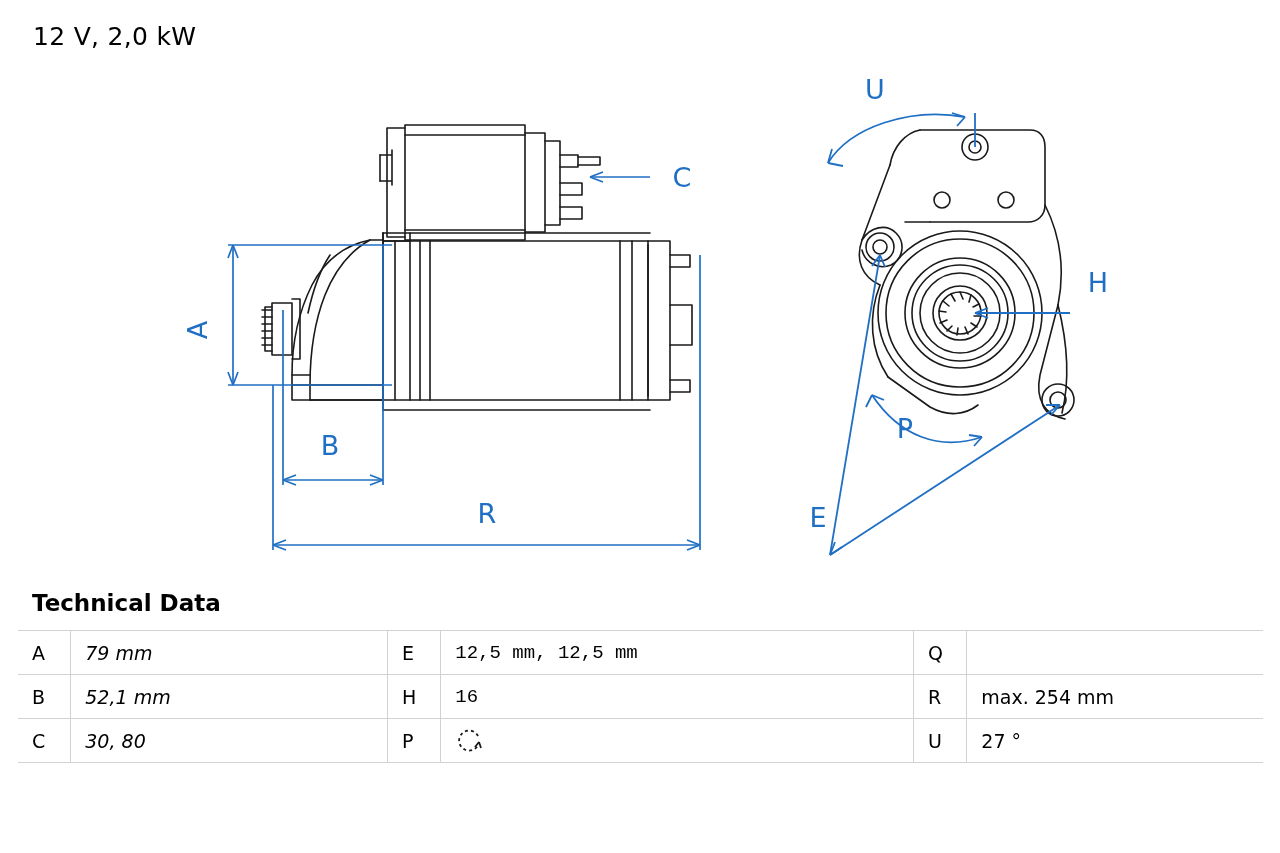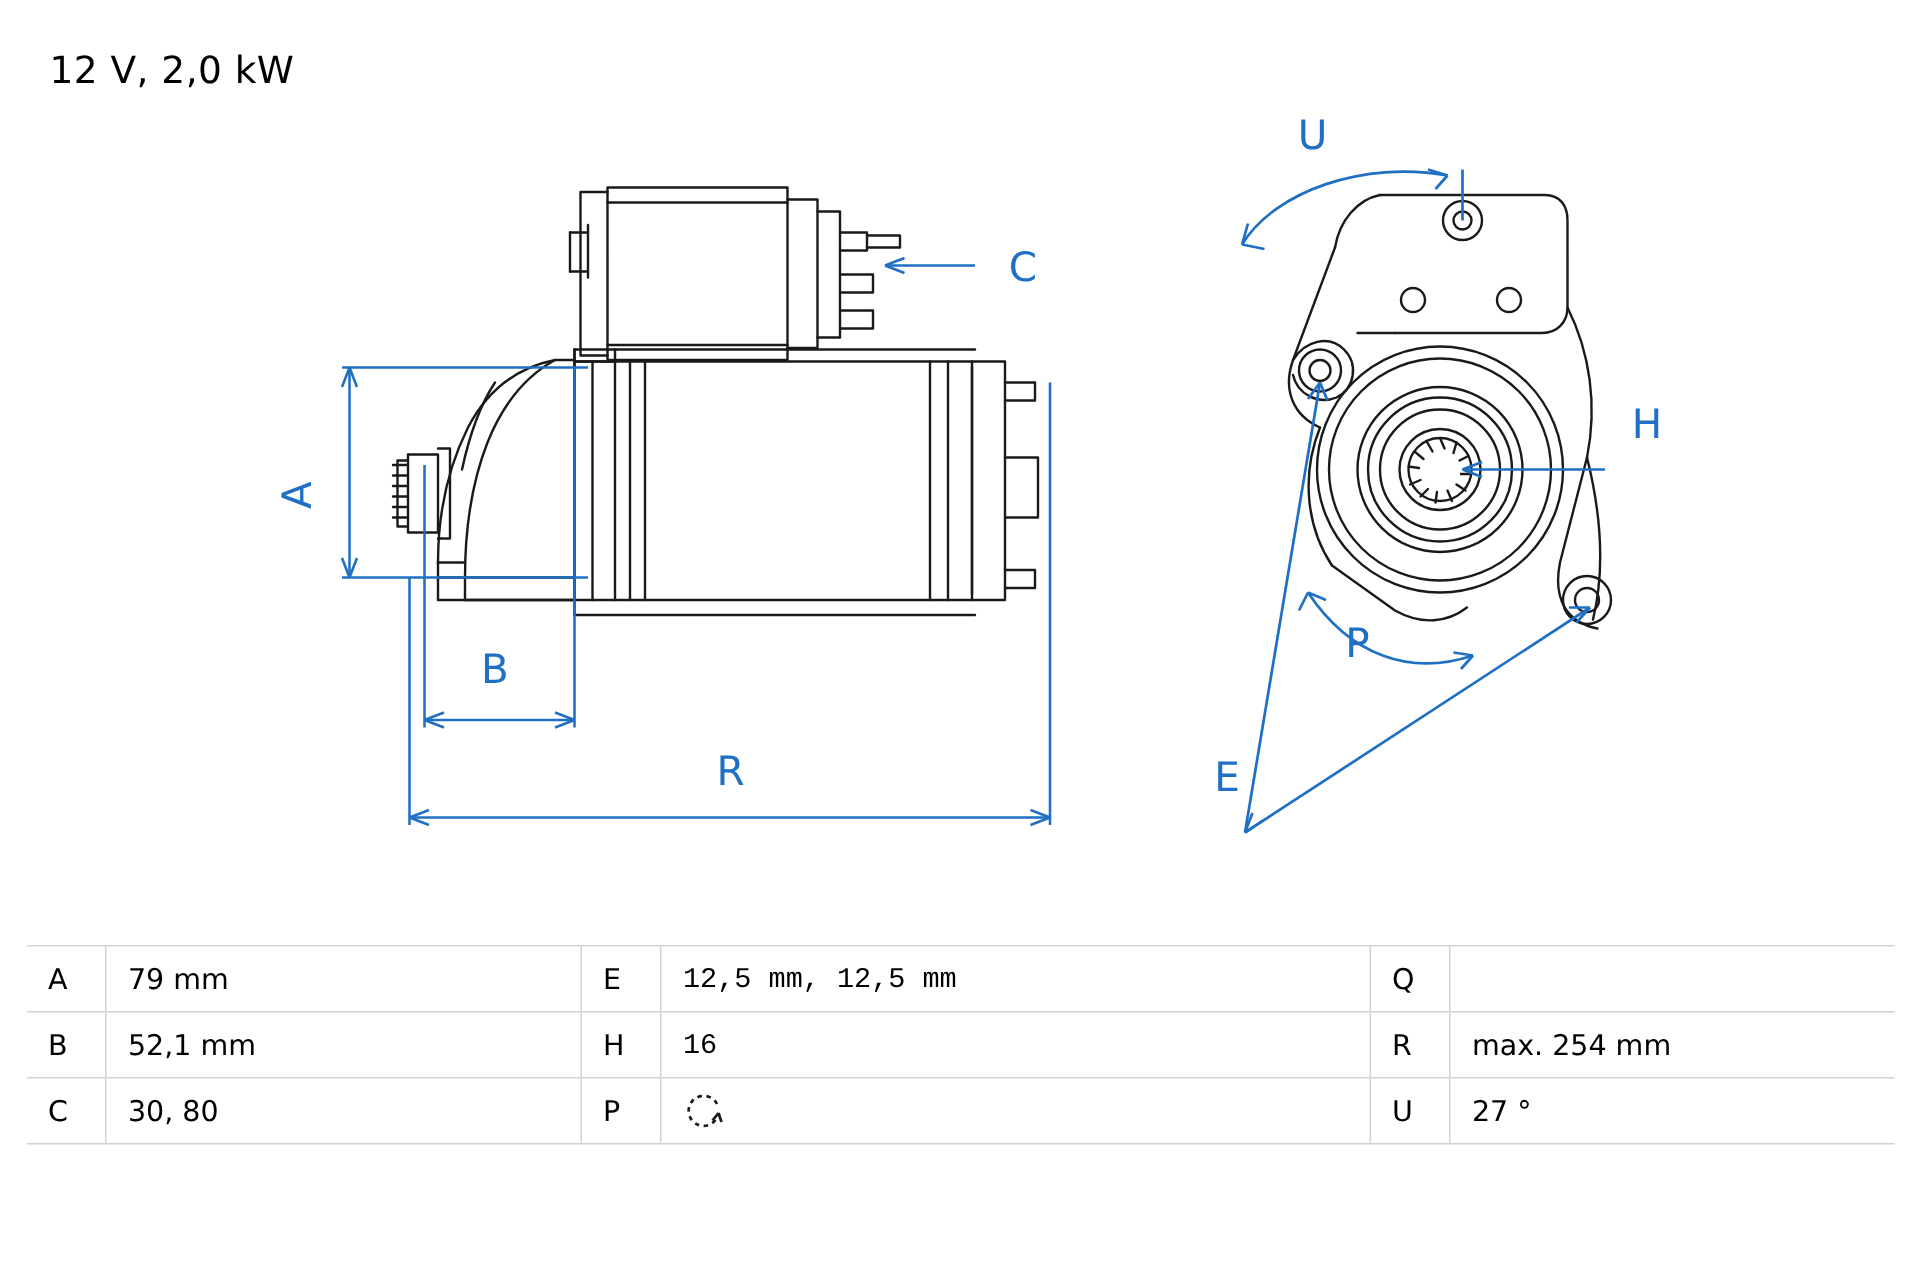--- a/index.html
+++ b/index.html
@@ -16,21 +16,21 @@
     overflow: hidden;
   }
   .page {
     position: relative;
     width: 1280px;
     height: 853px;
   }
   .title {
     position: absolute;
     left: 33px;
-    top: 32px;
+    top: 22px;
     font-size: 25px;
     letter-spacing: 0.3px;
     color: #000;
   }
   .drawing {
     position: absolute;
     left: 0;
     top: 55px;
     width: 1280px;
     height: 520px;
@@ -58,21 +58,21 @@
     vertical-align: middle;
     white-space: nowrap;
   }
   td.key {
     width: 38px;
     padding-left: 16px;
   }
   td.val {
     border-left: 1px solid #d2d2d2;
   }
-  .val-c1 { width: 300px; }
+  .val-c1 { width: 300px; font-style: italic; }
   .val-c2 { width: 455px; font-family: Liberation Mono, monospace; }
   .val-c3 { width: 280px; }
   .key-c2 { border-left: 1px solid #d2d2d2; }
   .key-c3 { border-left: 1px solid #d2d2d2; }
   .rot-icon {
     display: inline-block;
     width: 30px;
     height: 30px;
     vertical-align: middle;
   }
@@ -232,20 +232,21 @@
     </g>
 
     <g fill="#1f6fc4" font-family="DejaVu Sans, Liberation Sans, sans-serif" font-size="27">
       <text x="875" y="44" text-anchor="middle">U</text>
       <text x="1098" y="237" text-anchor="middle">H</text>
       <text x="905" y="383" text-anchor="middle">P</text>
       <text x="818" y="472" text-anchor="middle">E</text>
     </g>
   </svg>
 
+  <div class="tech-heading">Technical Data</div>
 
   <table class="tech">
     <tbody>
       <tr>
         <td class="key">A</td>
         <td class="val val-c1">79 mm</td>
         <td class="key key-c2">E</td>
         <td class="val val-c2">12,5 mm, 12,5 mm</td>
         <td class="key key-c3">Q</td>
         <td class="val val-c3"></td>

